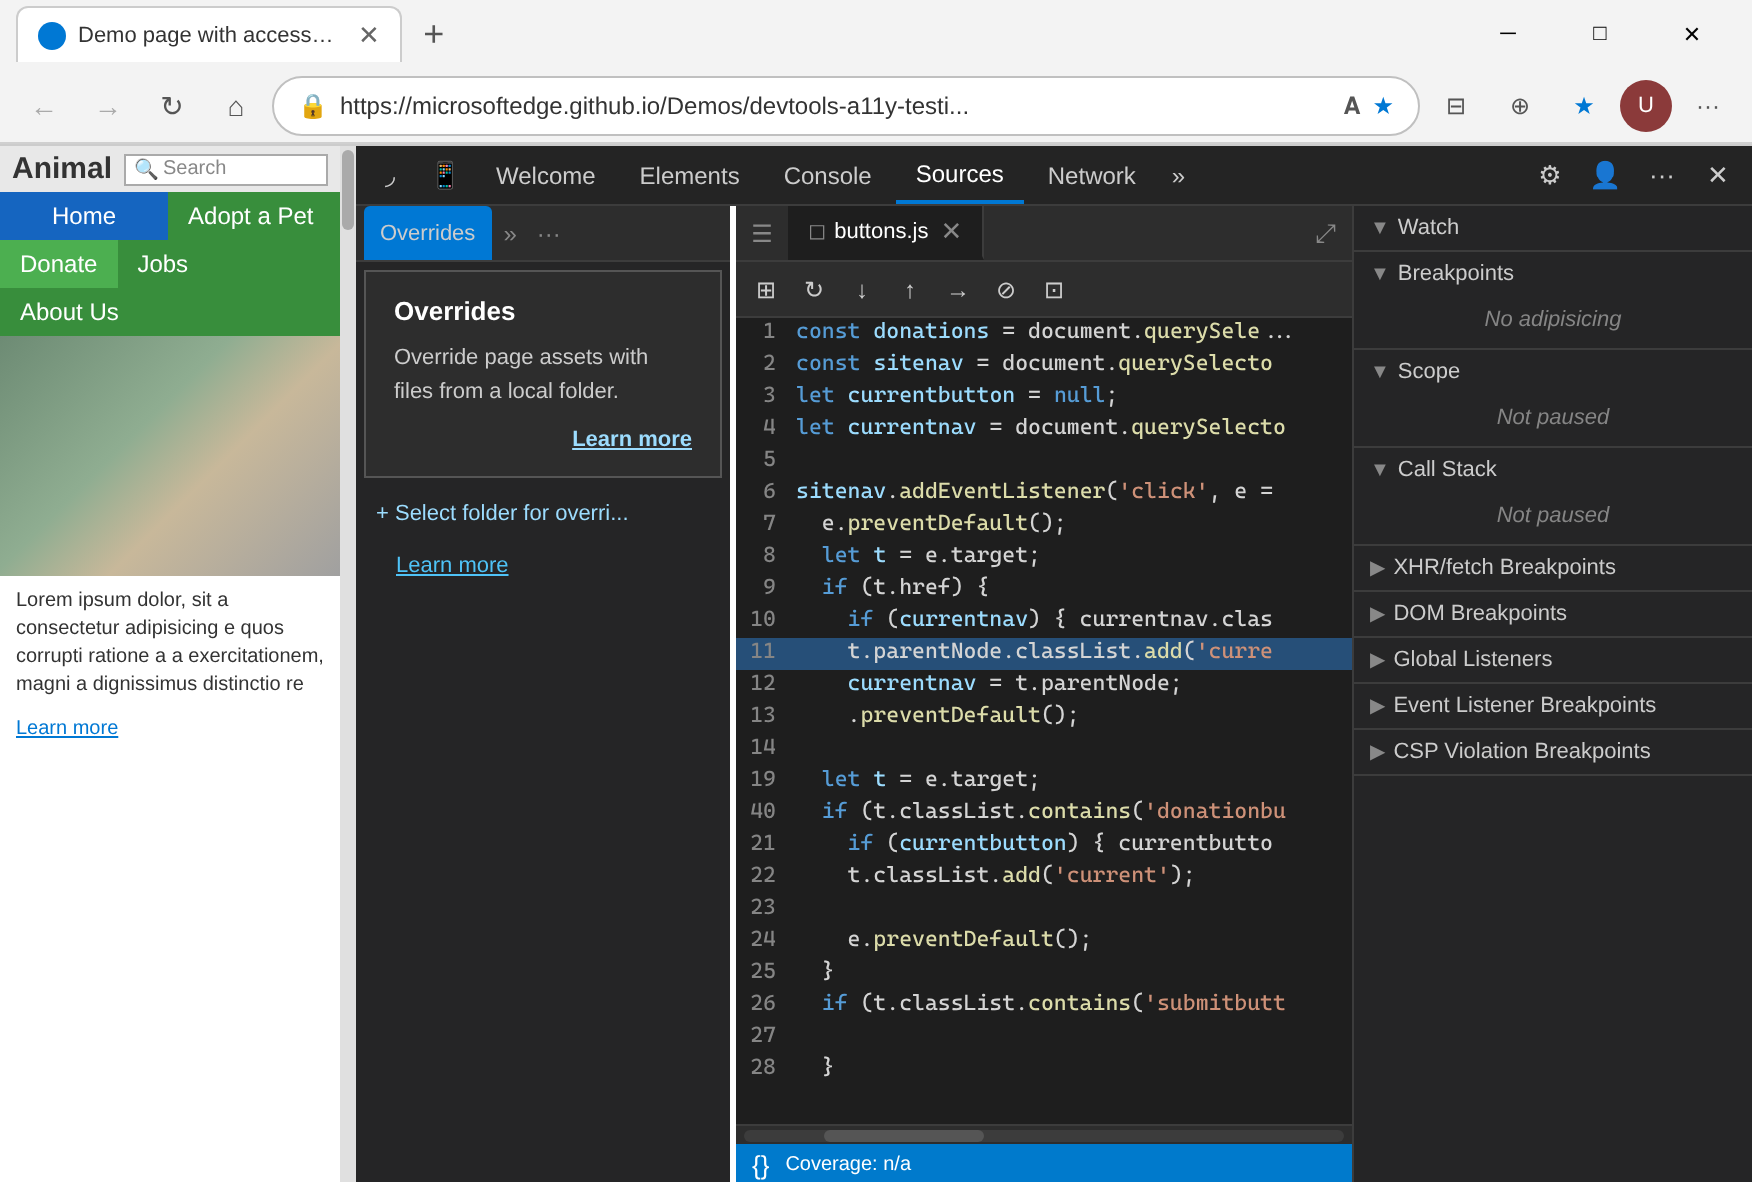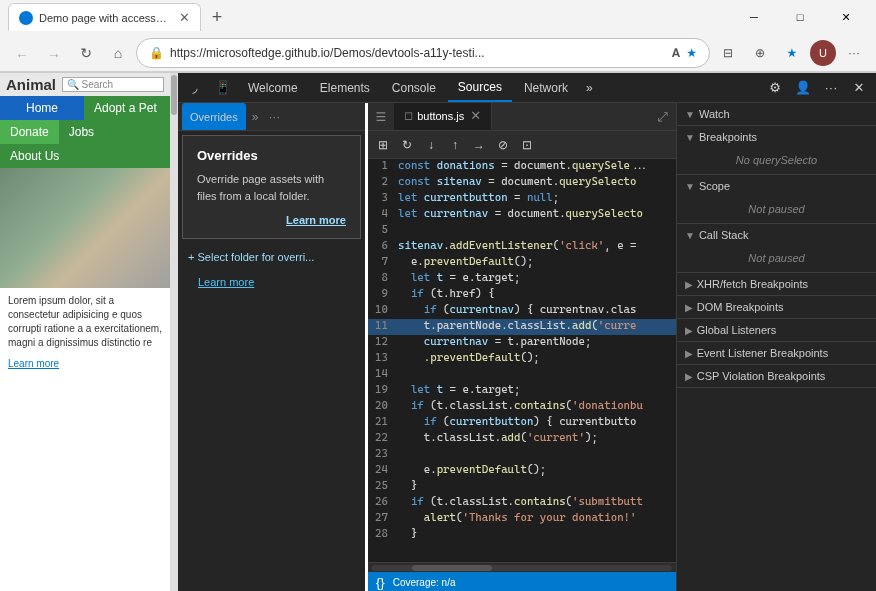--- a/index.html
+++ b/index.html
@@ -324,21 +324,21 @@
             </div>
           <div class="code-line">
               <span class="line-num">14</span>
               <span class="line-content"></span>
             </div>
           <div class="code-line">
               <span class="line-num">19</span>
               <span class="line-content">  <span class="kw">let</span> <span class="var-blue">t</span> = e.target;</span>
             </div>
           <div class="code-line">
-              <span class="line-num">20</span>
+              <span class="line-num">40</span>
               <span class="line-content">  <span class="kw">if</span> (t.classList.<span class="fn">contains</span>(<span class="str">'donationbu</span></span>
             </div>
           <div class="code-line">
               <span class="line-num">21</span>
               <span class="line-content">    <span class="kw">if</span> (<span class="var-blue">currentbutton</span>) { currentbutto</span>
             </div>
           <div class="code-line">
               <span class="line-num">22</span>
               <span class="line-content">    t.classList.<span class="fn">add</span>(<span class="str">'current'</span>);</span>
             </div>
@@ -352,21 +352,20 @@
           <div class="code-line">
               <span class="line-num">25</span>
               <span class="line-content">  }</span>
             </div>
           <div class="code-line">
               <span class="line-num">26</span>
               <span class="line-content">  <span class="kw">if</span> (t.classList.<span class="fn">contains</span>(<span class="str">'submitbutt</span></span>
             </div>
           <div class="code-line">
               <span class="line-num">27</span>
-              <span class="line-content">    <span class="fn">alert</span>(<span class="str">'Thanks for your donation!'</span></span>
             </div>
           <div class="code-line">
               <span class="line-num">28</span>
               <span class="line-content">  }</span>
             </div>
         </div>
 
         <div class="code-scrollbar-h">
           <div class="scroll-track">
             <div class="scroll-thumb"></div>
@@ -387,21 +386,21 @@
             <span>Watch</span>
           </div>
         </div>
 
         <div class="debug-section">
           <div class="debug-section-header">
             <span class="debug-chevron">▼</span>
             <span>Breakpoints</span>
           </div>
           <div class="debug-section-content">
-            <div class="debug-empty">No querySelecto</div>
+            <div class="debug-empty">No adipisicing</div>
           </div>
         </div>
 
         <div class="debug-section">
           <div class="debug-section-header">
             <span class="debug-chevron">▼</span>
             <span>Scope</span>
           </div>
           <div class="debug-section-content">
             <div class="debug-empty">Not paused</div>

